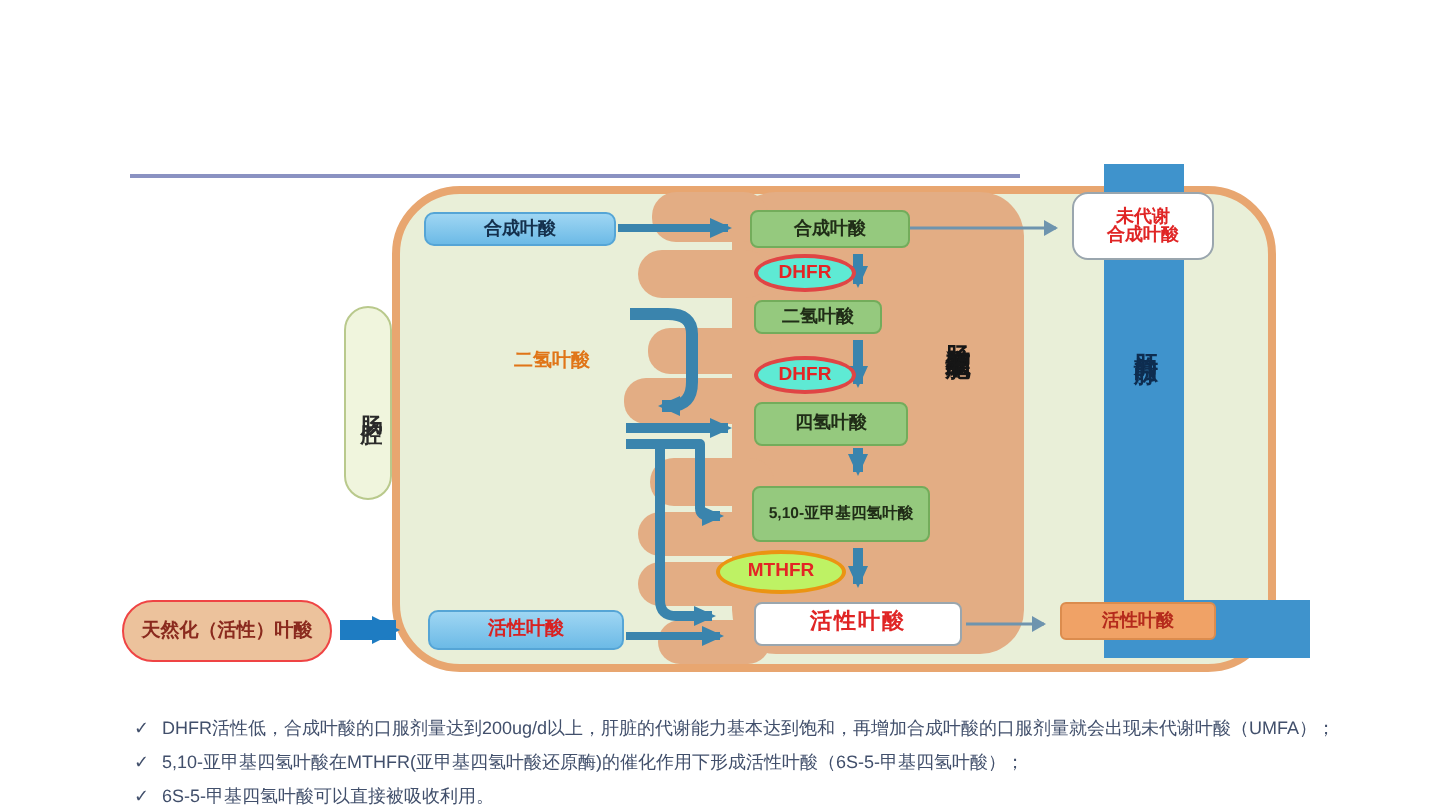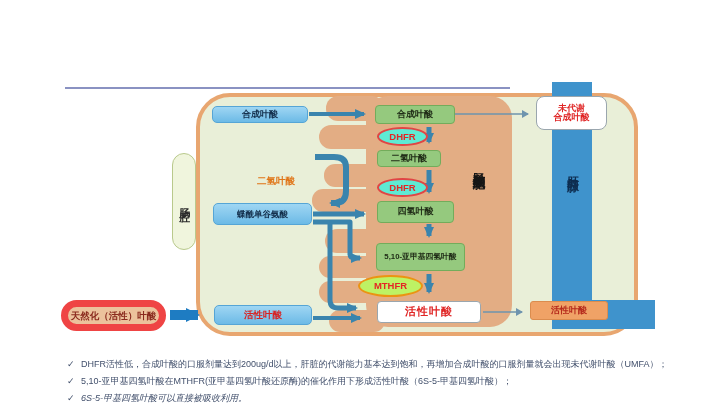--- a/index.html
+++ b/index.html
@@ -17,21 +17,21 @@
          color:#202d17;font-weight:bold;}
   .oval{background:#5eead4;border:2px solid #e04545;border-radius:50%;
         color:#e42525;font-weight:bold;}
   .oval.mthfr{background:#bef264;border-color:#eb9412;}
   .white-box{background:#ffffff;border:1px solid #9aa6ae;color:#e02525;font-weight:bold;}
   .orange-box{background:#f0a266;border:1px solid #db8c4e;border-radius:3px;
               color:#b52a1c;font-weight:bold;}
   .pill-lumen{background:#f0f5dd;border:1px solid #b9c98c;border-radius:14px;
               color:#2a2a2a;font-weight:bold;writing-mode:vertical-rl;text-orientation:upright;
               letter-spacing:3px;}
-  .pill-nat{background:#ecc29c;border:7px solid #ef4444;border-radius:16px;
+  .pill-nat{background:#ecc29c;border:1px solid #ef4444;border-radius:16px;
             color:#8a2a1e;font-weight:bold;}
   .v-label{writing-mode:vertical-rl;text-orientation:upright;font-weight:bold;}
   .diet{color:#e07518;font-weight:bold;}
   .red-t{color:#d82222;}
   .notes-line{position:absolute;left:67px;white-space:nowrap;color:#414f6b;font-size:9px;}
   .notes-line .chk{display:inline-block;width:14px;}
   svg{position:absolute;left:0;top:0;pointer-events:none;}
 </style>
 </head>
 <body>
@@ -80,21 +80,20 @@
       <path d="M313,178 L364,178" stroke-width="5" marker-end="url(#ahTeal)"></path>
       <path d="M313,186 L350,186 L350,218 Q350,222 355,222 L360,222" stroke-width="5" marker-end="url(#ahTeal)"></path>
       <path d="M330,188 L330,264 Q330,272 338,272 L356,272" stroke-width="5" marker-end="url(#ahTeal)"></path>
       <path d="M313,282 L360,282" stroke-width="4" marker-end="url(#ahTeal)"></path>
       <path d="M483,276 L522,276" stroke="#6e94ae" stroke-width="1.5" marker-end="url(#ahSmall)"></path>
       <path d="M170,279 L198,279" stroke="#1e7cc2" stroke-width="10" marker-end="url(#ahBlue)"></path>
     </g>
   </svg>
 
   <div class="box blue" style="left:212px;top:70px;width:96px;height:17px;font-size:9px;">合成叶酸</div>
-  <div class="box blue" style="left:213px;top:167px;width:99px;height:22px;font-size:8.5px;">蝶酰单谷氨酸</div>
   <div class="box blue red-t" style="left:214px;top:269px;width:98px;height:20px;font-size:9.5px;">活性叶酸</div>
 
   <div class="box diet" style="left:241px;top:139px;width:70px;height:12px;font-size:9.5px;">二氢叶酸</div>
 
   <div class="box green" style="left:375px;top:69px;width:80px;height:19px;font-size:9px;">合成叶酸</div>
   <div class="box green" style="left:377px;top:114px;width:64px;height:17px;font-size:9px;">二氢叶酸</div>
   <div class="box green" style="left:377px;top:165px;width:77px;height:22px;font-size:9px;">四氢叶酸</div>
   <div class="box green" style="left:376px;top:207px;width:89px;height:28px;font-size:7.8px;">5,10-亚甲基四氢叶酸</div>
 
   <div class="box oval" style="left:377px;top:91px;width:51px;height:19px;font-size:9.5px;">DHFR</div>
@@ -116,17 +115,17 @@
 
   <div class="abs v-label" style="left:470px;top:127px;font-size:12.5px;color:#161616;letter-spacing:1px;">肠黏膜细胞</div>
   <div class="abs v-label" style="left:564px;top:131px;font-size:12px;color:#0e2d50;letter-spacing:1px;">肝门静脉</div>
 
   <div class="notes-line" style="top:322px;">
     <span class="chk">✓</span><span>DHFR活性低，合成叶酸的口服剂量达到200ug/d以上，肝脏的代谢能力基本达到饱和，再增加合成叶酸的口服剂量就会出现未代谢叶酸（UMFA）；</span>
   </div>
   <div class="notes-line" style="top:339px;">
     <span class="chk">✓</span><span>5,10-亚甲基四氢叶酸在MTHFR(亚甲基四氢叶酸还原酶)的催化作用下形成活性叶酸（6S-5-甲基四氢叶酸）；</span>
   </div>
-  <div class="notes-line" style="top:356px;font-style:italic;">
+  <div class="notes-line" style="top:356px;">
     <span class="chk">✓</span><span>6S-5-甲基四氢叶酸可以直接被吸收利用。</span>
   </div>
 
 </div>
 
 </body></html>

